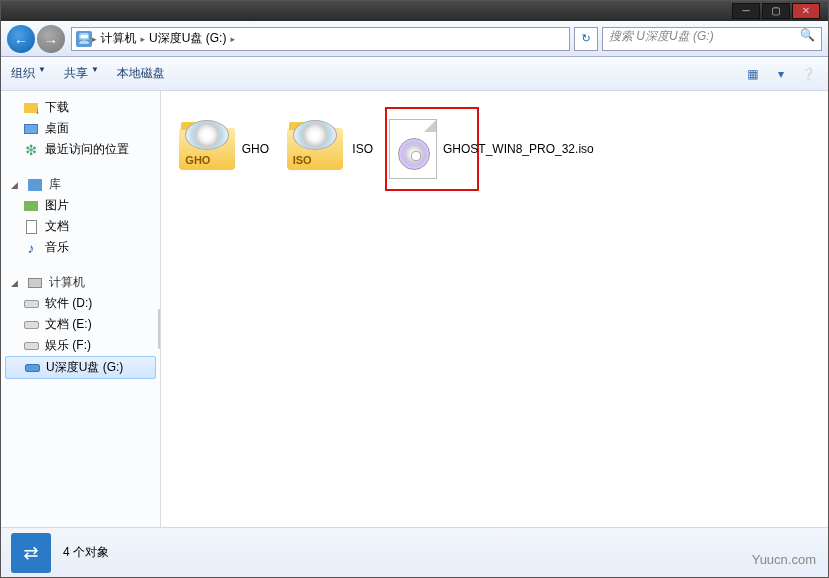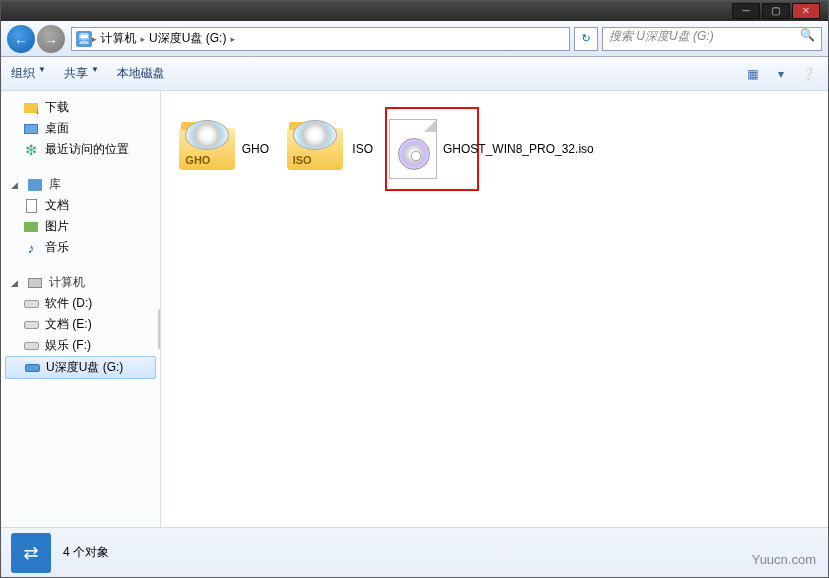--- a/index.html
+++ b/index.html
@@ -143,29 +143,29 @@
       <div class="tree-group">
         <div class="tree-item header">
             <span class="tree-caret">◢</span>
             <span class="tree-icon">
               <span class="icon-lib"></span>
             </span>
             <span>库</span>
           </div>
         <div class="tree-item">
             <span class="tree-icon">
+              <span class="icon-pic"></span>
+            </span>
+            <span>图片</span>
+          </div>
+        <div class="tree-item">
+            <span class="tree-icon">
               <span class="icon-doc"></span>
             </span>
             <span>文档</span>
-          </div>
-        <div class="tree-item">
-            <span class="tree-icon">
-              <span class="icon-pic"></span>
-            </span>
-            <span>图片</span>
           </div>
         <div class="tree-item">
             <span class="tree-icon icon-music">♪</span>
             <span>音乐</span>
           </div>
       </div>
 
       <div class="tree-group">
         <div class="tree-item header">
             <span class="tree-caret">◢</span>

